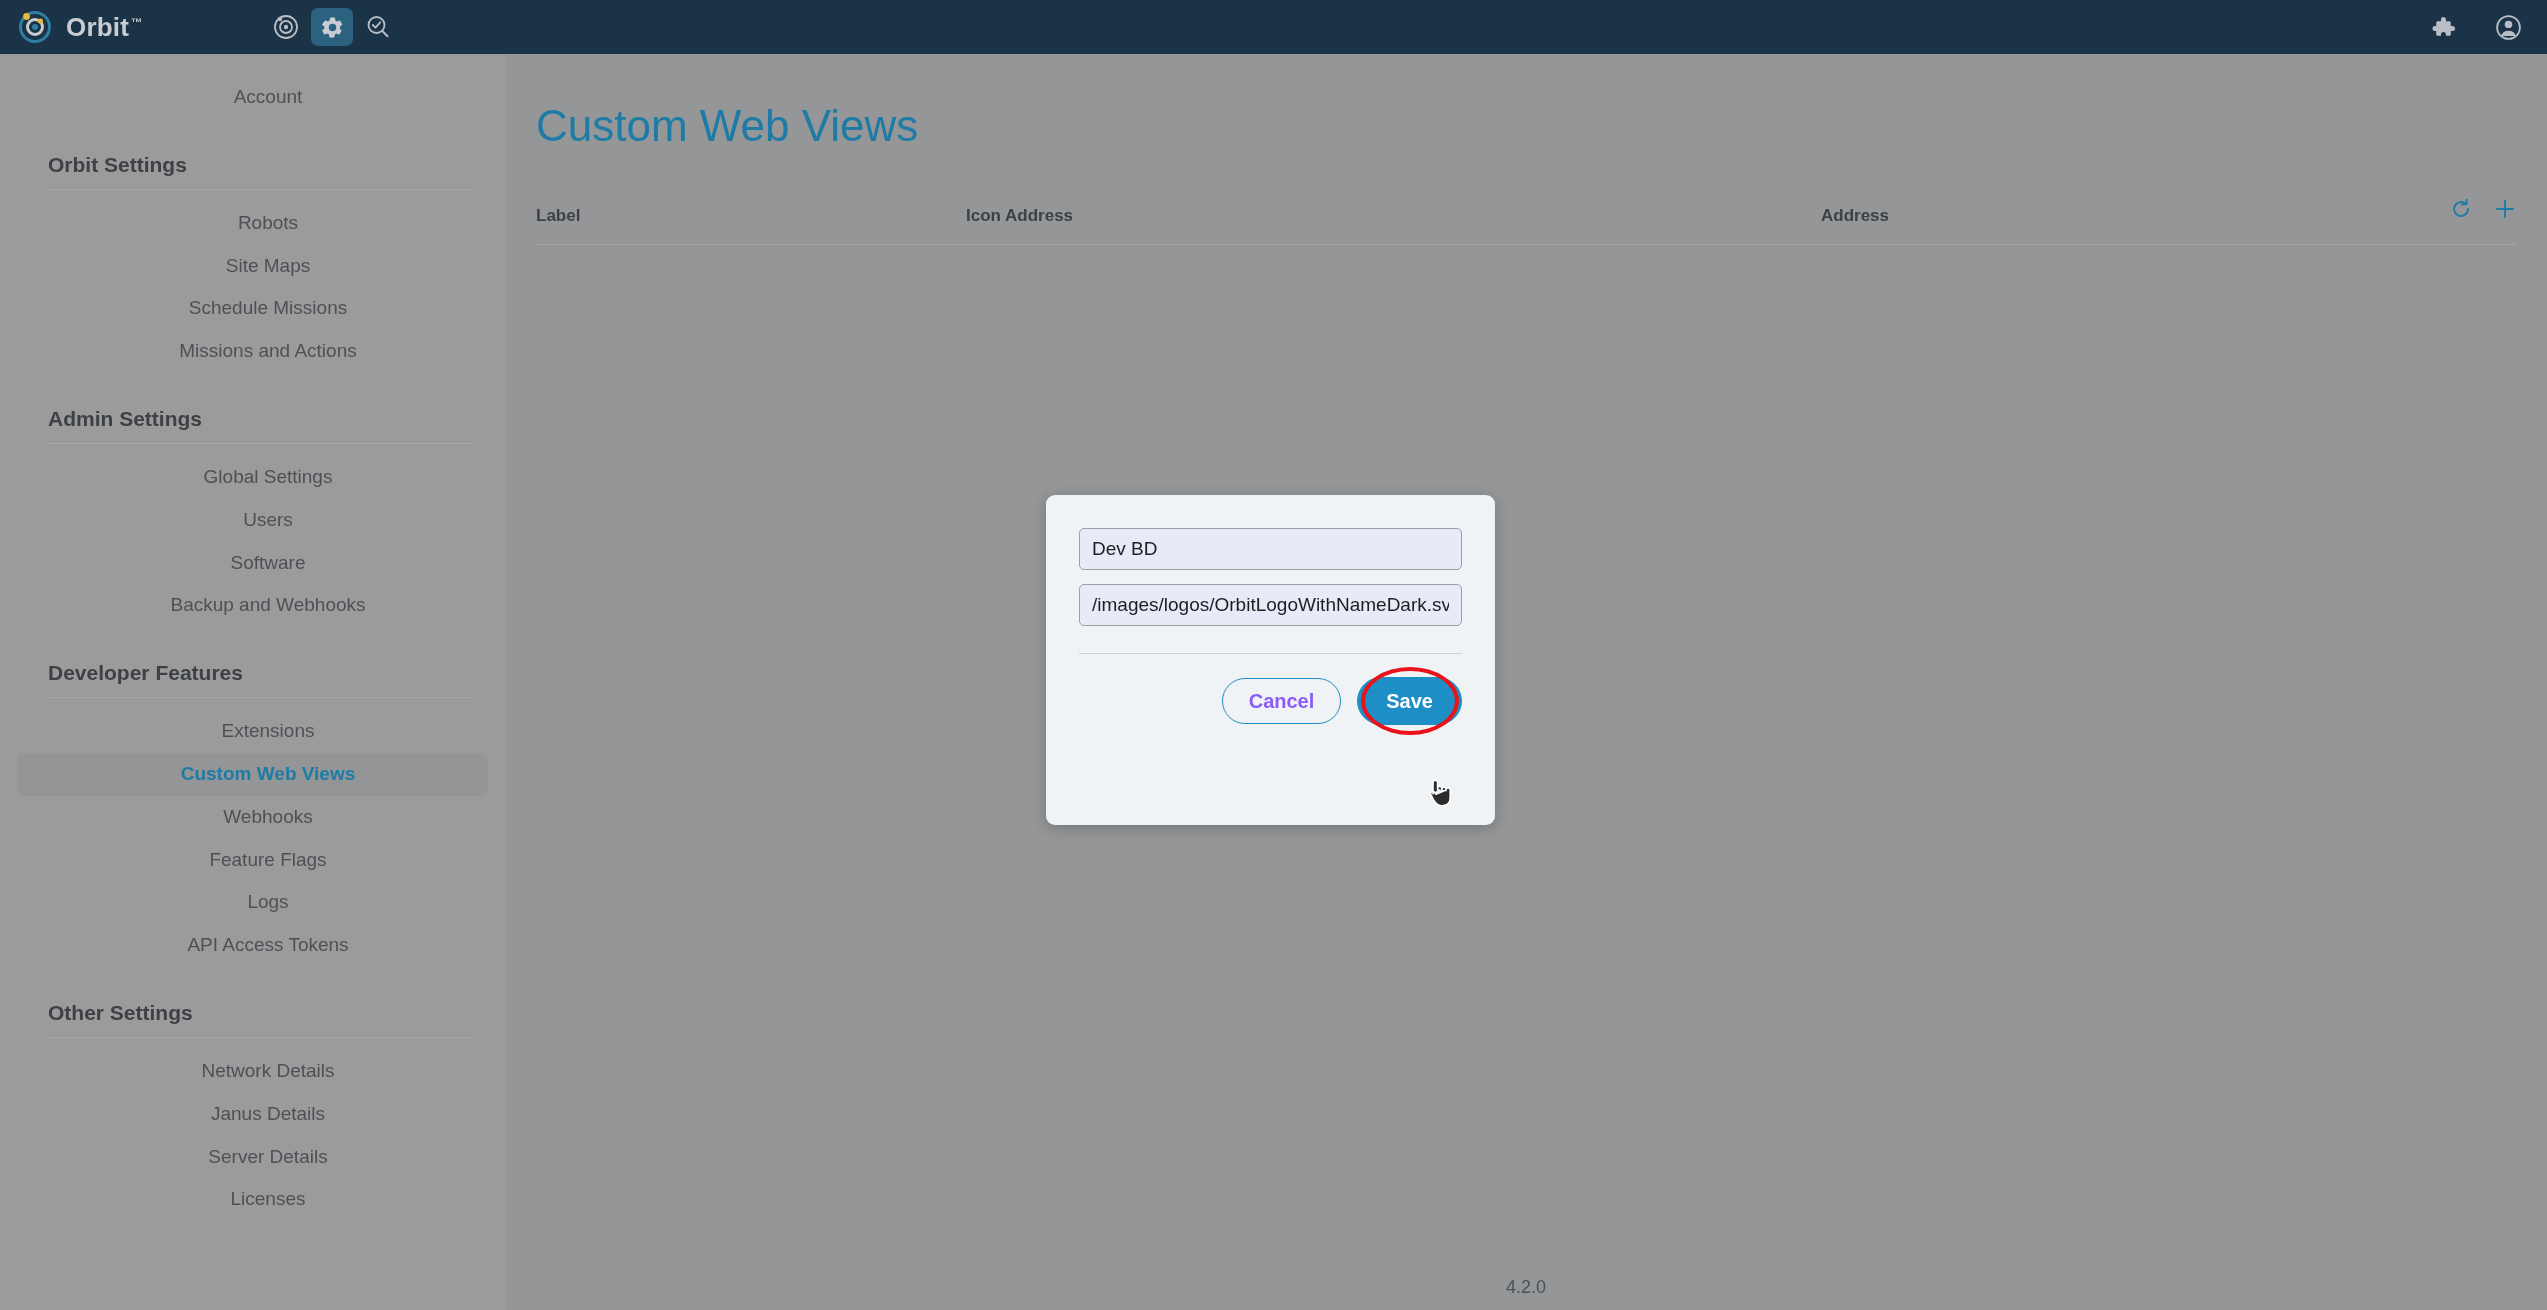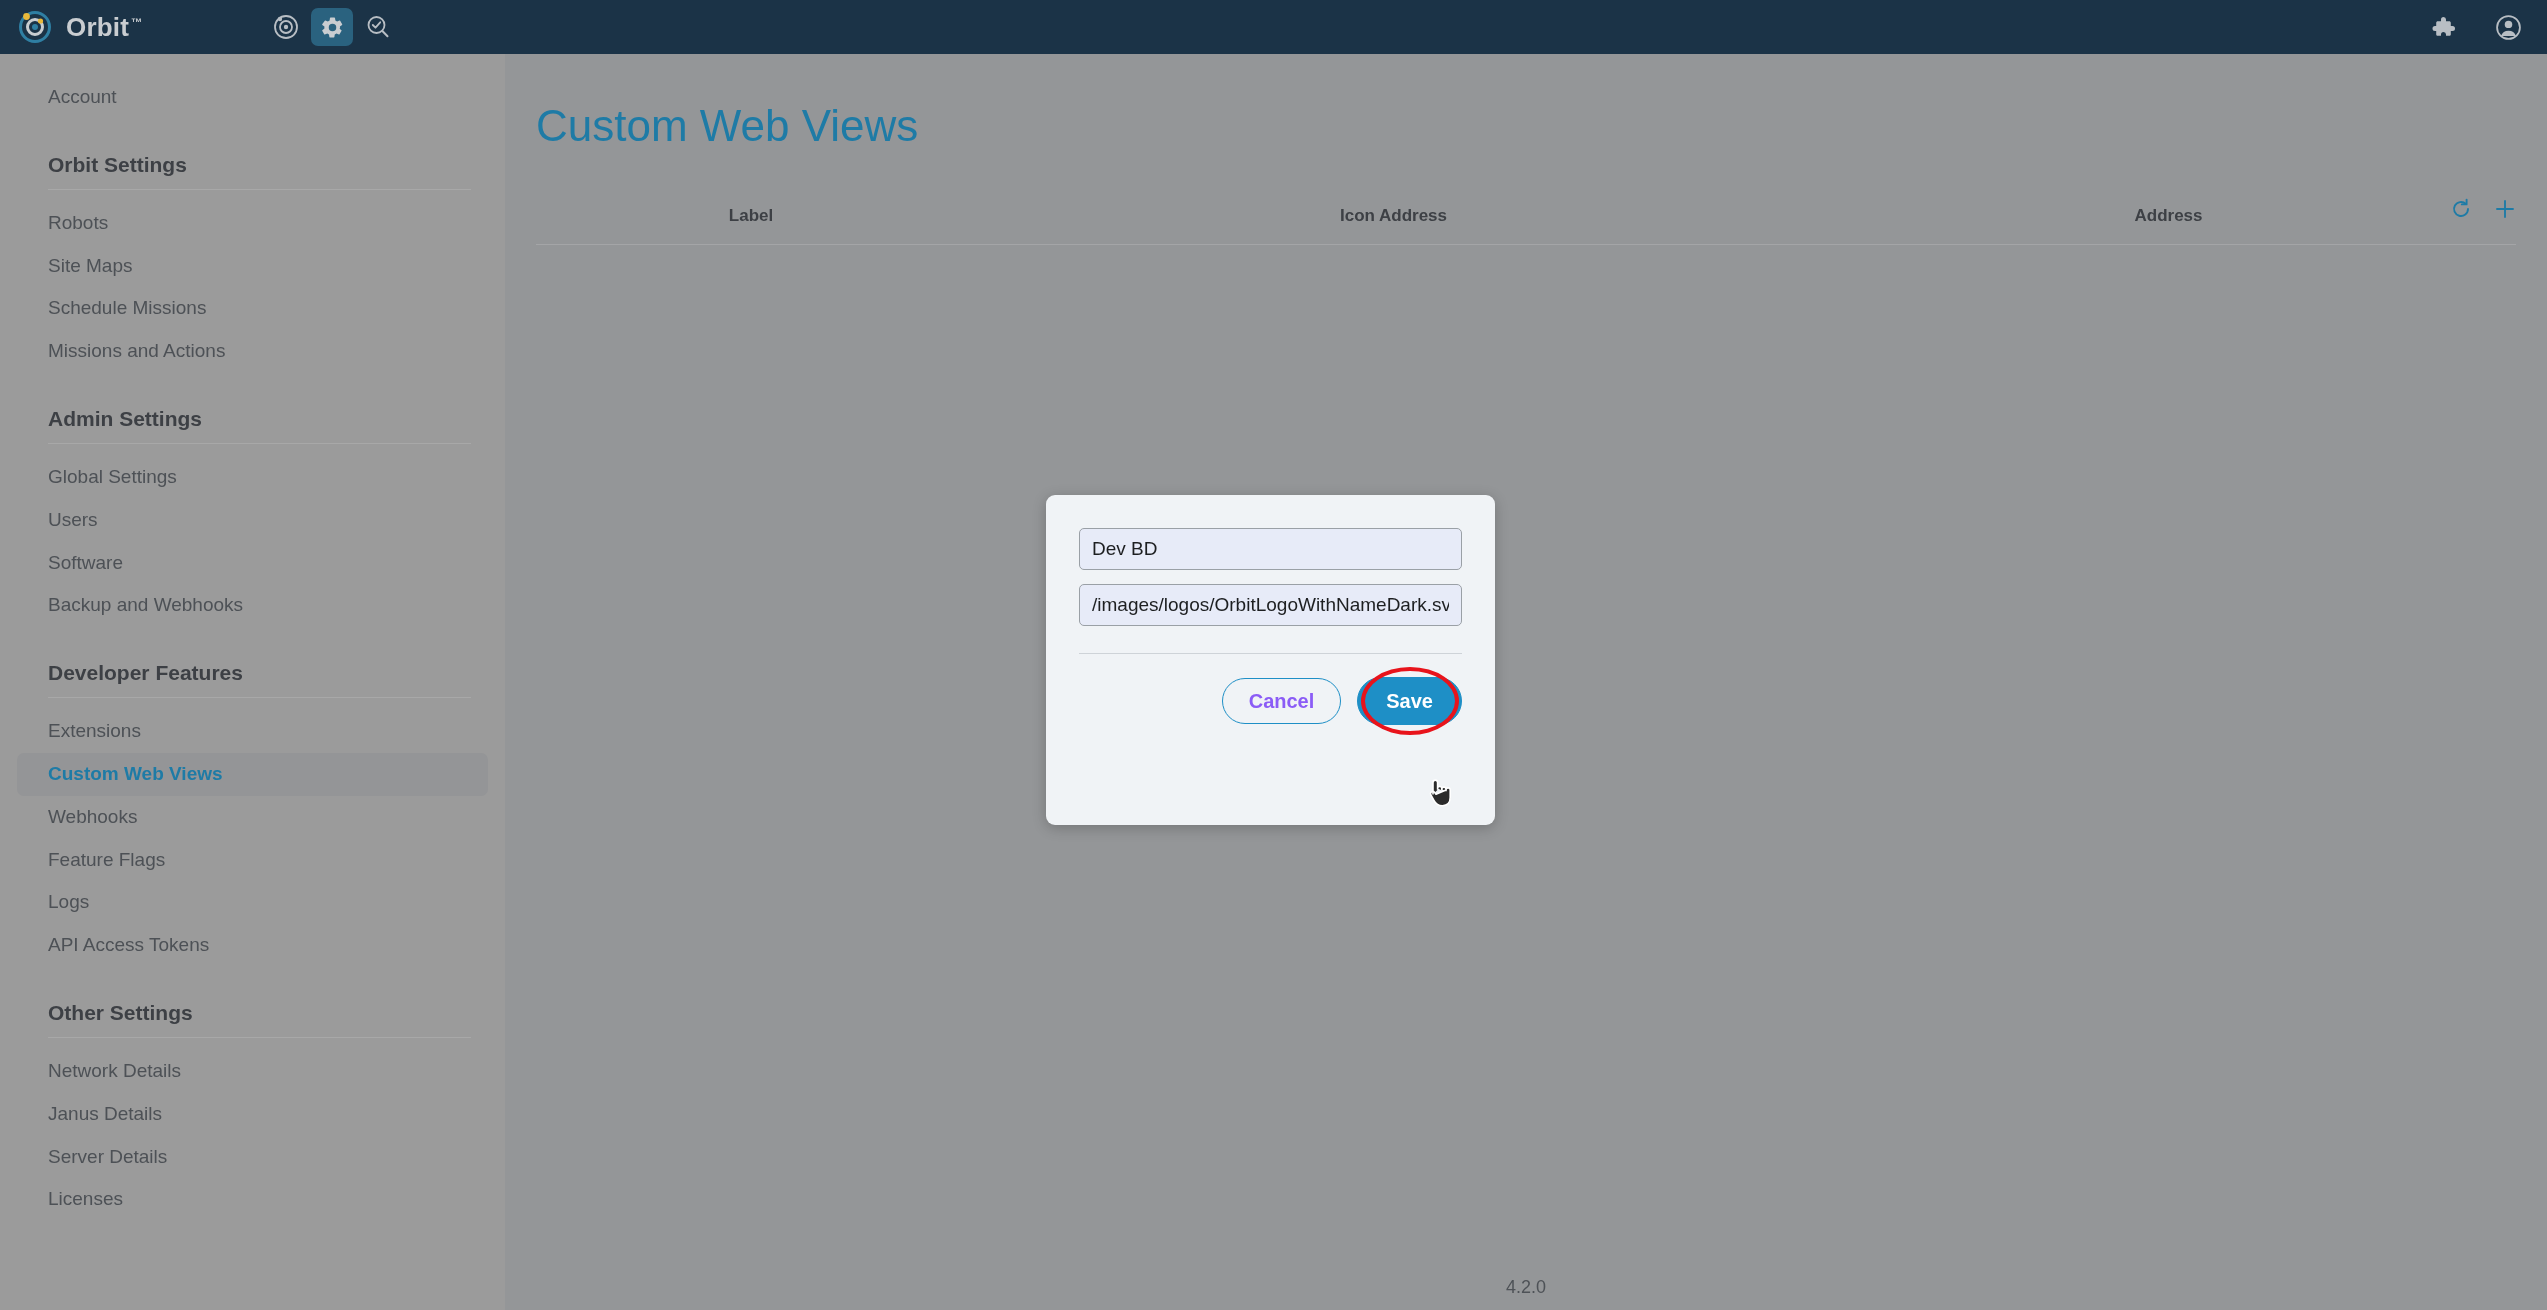--- a/index.html
+++ b/index.html
@@ -82,20 +82,21 @@
   .side-link {
     display: block;
     font-size: 19px;
     color: #4d5156;
     padding: 10px 0 10px 31px;
     cursor: pointer;
     line-height: 1.2;
     border-radius: 7px;
     margin: 0 17px;
     white-space: nowrap;
+    text-align: center;
   }
   .side-link.active {
     color: #1e7ba6;
     font-weight: 700;
     background: #949597;
   }
   .side-section {
     font-size: 21px;
     font-weight: 700;
     color: #3d4045;
@@ -117,21 +118,21 @@
     background: #949698;
     z-index: 5;
   }
   .page-title {
     color: #1e7ba6;
     font-size: 44px;
     font-weight: 400;
     padding: 48px 0 0 31px;
     line-height: 1.1;
   }
-  .table-wrap { margin-top: 46px; padding: 0 31px; position: relative; text-align: center; }
+  .table-wrap { margin-top: 46px; padding: 0 31px; position: relative; }
   .table-head {
     display: flex;
     align-items: center;
     height: 40px;
     font-size: 17px;
     font-weight: 700;
     color: #3d4045;
     position: relative;
   }
   .th-label { width: 430px; }

